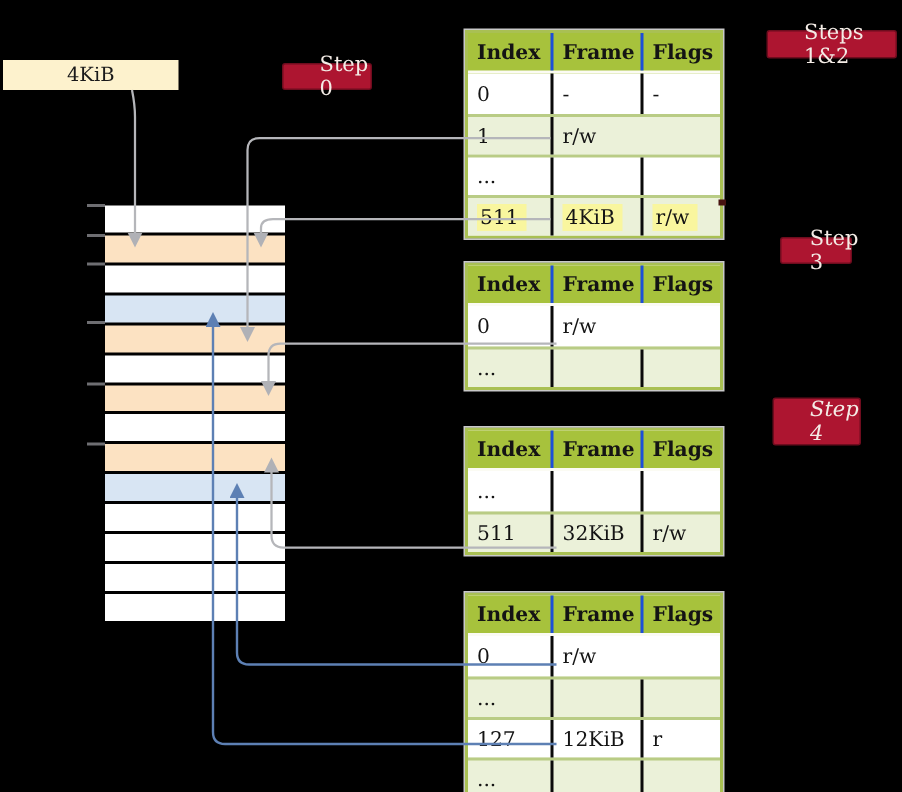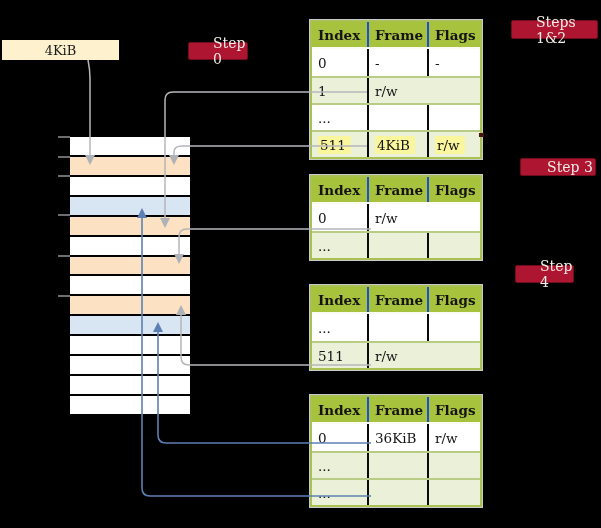--- a/index.html
+++ b/index.html
@@ -10,22 +10,22 @@
   .label-box{position:absolute;left:2px;top:40px;width:117px;height:20px;
              background:#fdf2cd;color:#1a1a1a;font-size:13px;
              display:flex;align-items:center;justify-content:center;}
 
   
   .badge{position:absolute;background:#ad1530;color:#f4ece6;font-size:14px;
          border:1px solid #6f0c1e;border-radius:2px;
          display:flex;align-items:center;justify-content:center;box-sizing:border-box;padding-left:24px;}
   #badge-step0 {left:188px;top:42px;width:60px;height:18px;}
   #badge-steps12{left:511px;top:20px;width:87px;height:19px;}
-  #badge-step3 {left:520px;top:158px;width:76px;height:18px;}
-  #badge-step4 {left:515px;top:265px;width:59px;height:18px;}
+  #badge-step3 {left:520px;top:158px;width:48px;height:18px;}
+  #badge-step4 {left:515px;top:265px;width:59px;height:32px;font-style:italic;}
 
   
   .memcol{position:absolute;left:70px;top:137px;width:120px;height:277px;
           display:flex;flex-direction:column;gap:2px;}
   .mrow{flex:1;}
   .m-white{background:#ffffff;}
   .m-orange{background:#fce2c2;}
   .m-blue{background:#d8e5f3;}
   .tick{position:absolute;left:58px;width:12px;height:2px;background:#6e6e72;}
 
@@ -175,47 +175,58 @@
           <span>...</span>
         </div>
         <div class="pt-cell"></div>
         <div class="pt-cell"></div>
       </div>
       <div class="pt-row pt-body striped">
         <div class="pt-cell">
           <span>511</span>
         </div>
         <div class="pt-cell">
+          <span>32KiB</span>
+        </div>
+        <div class="pt-cell">
           <span>r/w</span>
         </div>
       </div>
     </div>
   <div class="pt" id="table-3">
       <div class="pt-row pt-head">
         <div class="pt-cell">Index</div>
         <div class="pt-cell">Frame</div>
         <div class="pt-cell">Flags</div>
       </div>
       <div class="pt-row pt-body first">
         <div class="pt-cell">
           <span>0</span>
         </div>
         <div class="pt-cell">
-          <span>36KiB</span>
-        </div>
-        <div class="pt-cell">
-          <span>r/w</span>
-        </div>
-      </div>
-      <div class="pt-row pt-body striped">
-        <div class="pt-cell">
-          <span>...</span>
-        </div>
-        <div class="pt-cell"></div>
-        <div class="pt-cell"></div>
+          <span>r/w</span>
+        </div>
+      </div>
+      <div class="pt-row pt-body striped">
+        <div class="pt-cell">
+          <span>...</span>
+        </div>
+        <div class="pt-cell"></div>
+        <div class="pt-cell"></div>
+      </div>
+      <div class="pt-row pt-body">
+        <div class="pt-cell">
+          <span>127</span>
+        </div>
+        <div class="pt-cell">
+          <span>12KiB</span>
+        </div>
+        <div class="pt-cell">
+          <span>r</span>
+        </div>
       </div>
       <div class="pt-row pt-body striped">
         <div class="pt-cell">
           <span>...</span>
         </div>
         <div class="pt-cell"></div>
         <div class="pt-cell"></div>
       </div>
     </div>
 

